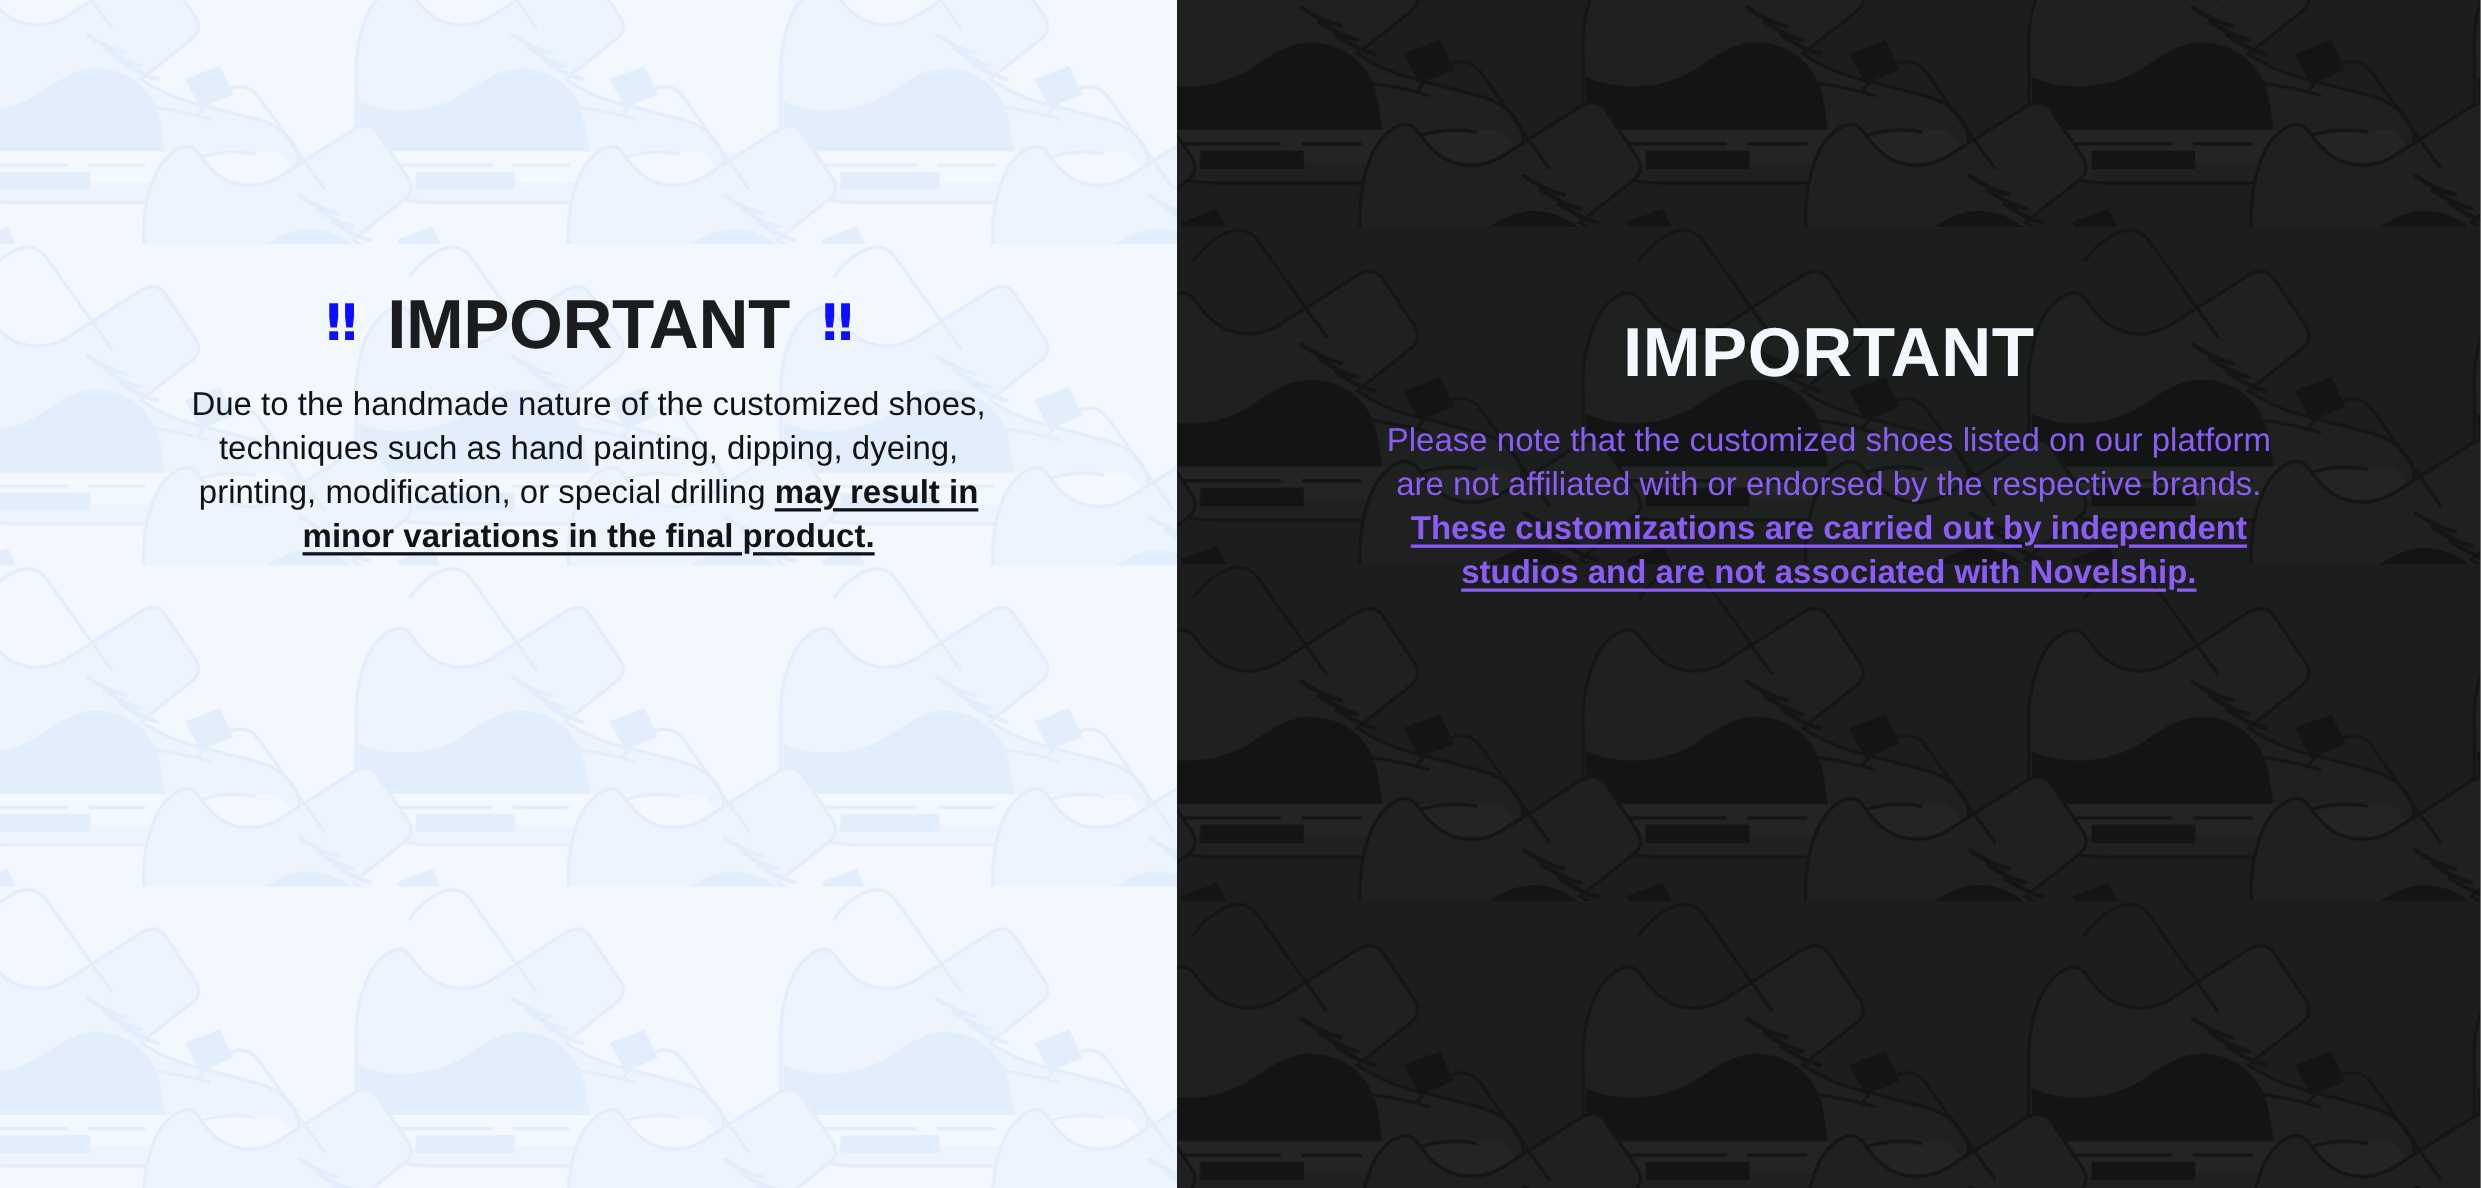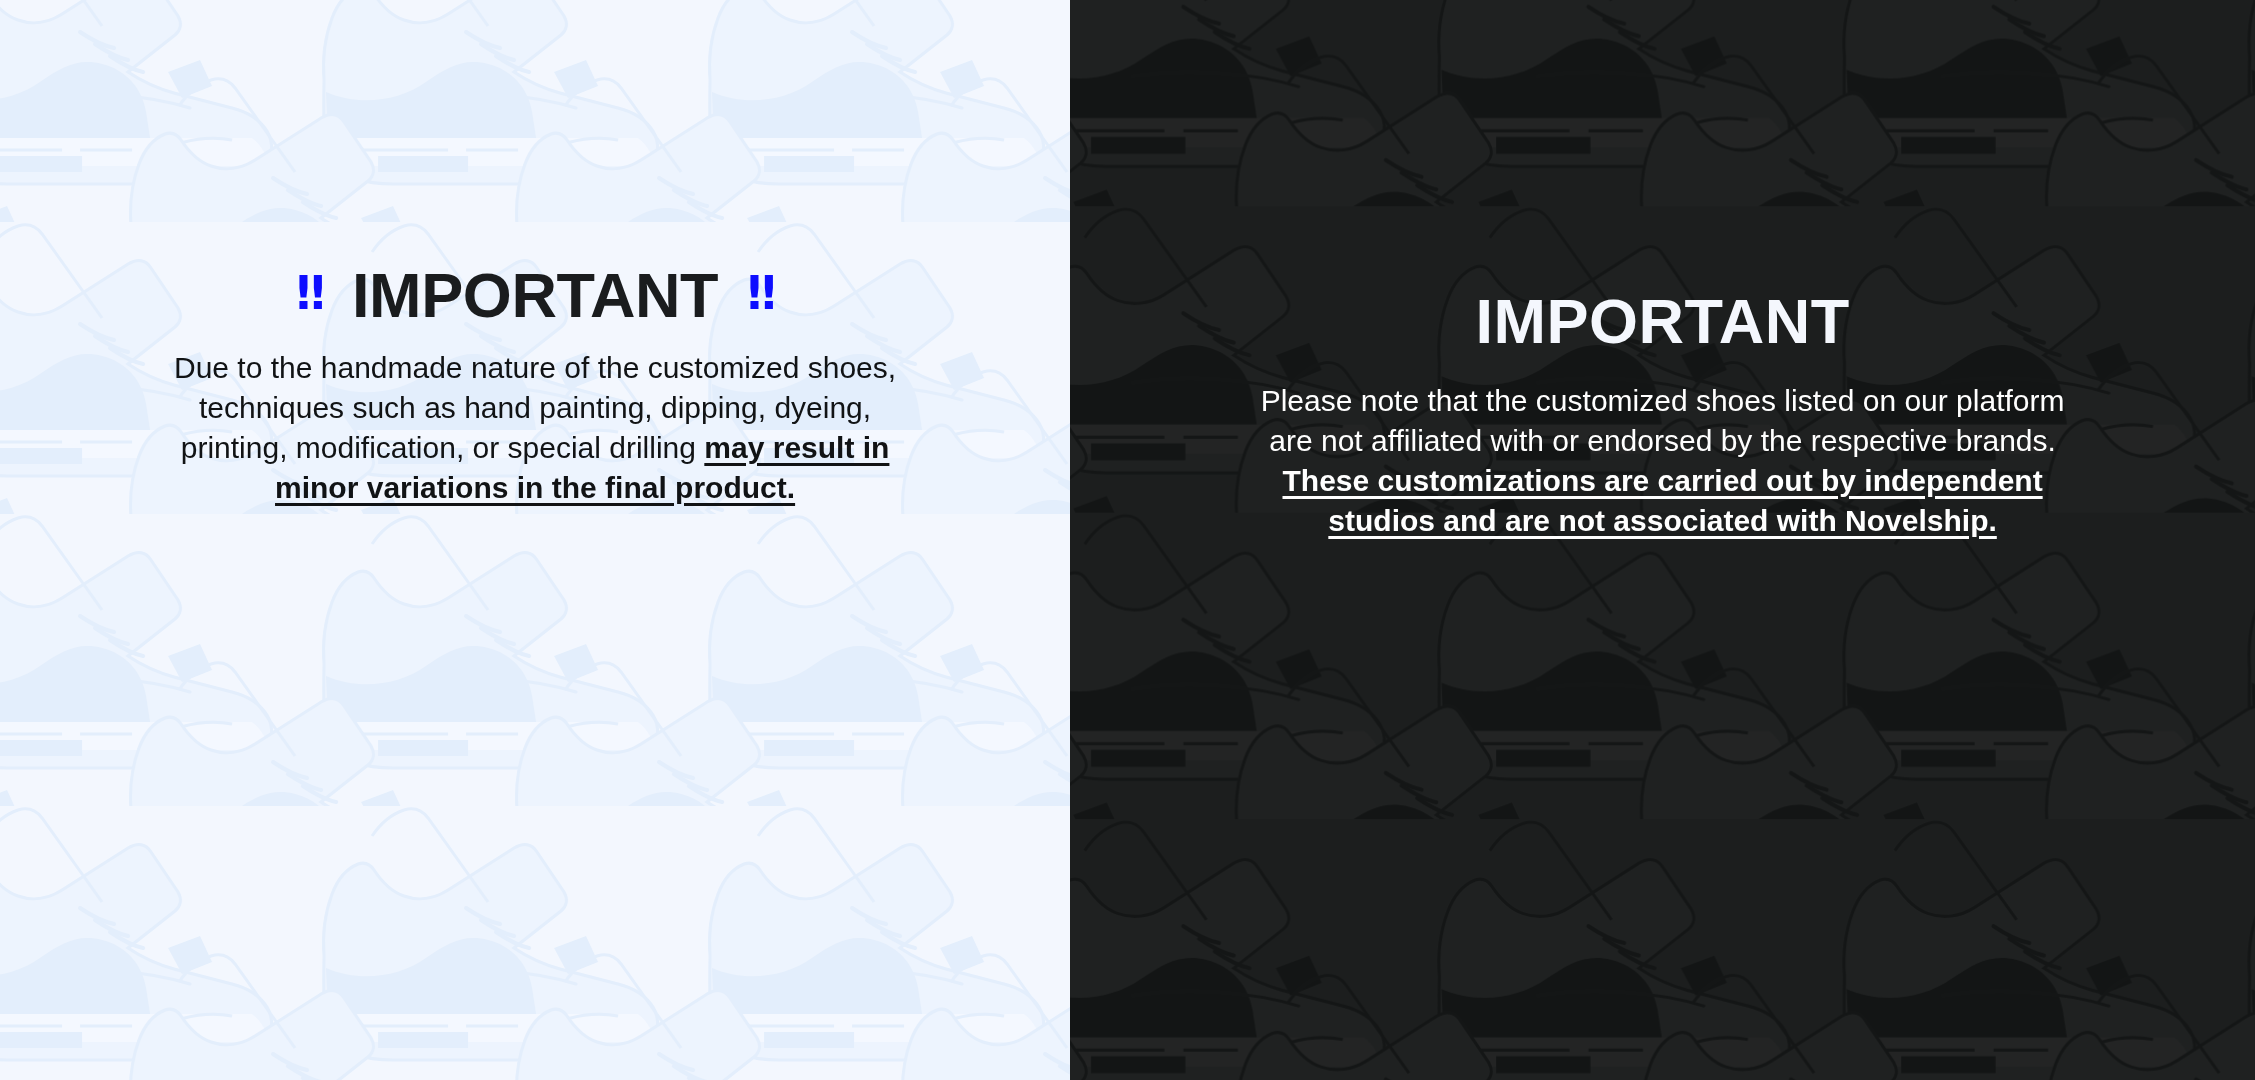--- a/index.html
+++ b/index.html
@@ -78,21 +78,21 @@
     font-size:30px;
     line-height:1.335;
     font-weight:400;
   }
   .panel--light .body {
     color:#111315;
     margin-top:20px;
     padding:0 20px;
   }
   .panel--dark .body {
-    color:#ffffff;
+    color:#8b5cf6;
     margin-top:28px;
     padding:0 28px;
   }
   .emph {
     font-weight:700;
     text-decoration:underline;
     text-underline-offset:5px;
     text-decoration-thickness:3px;
   }
   .panel--dark .emph { text-decoration-thickness:3px; }

